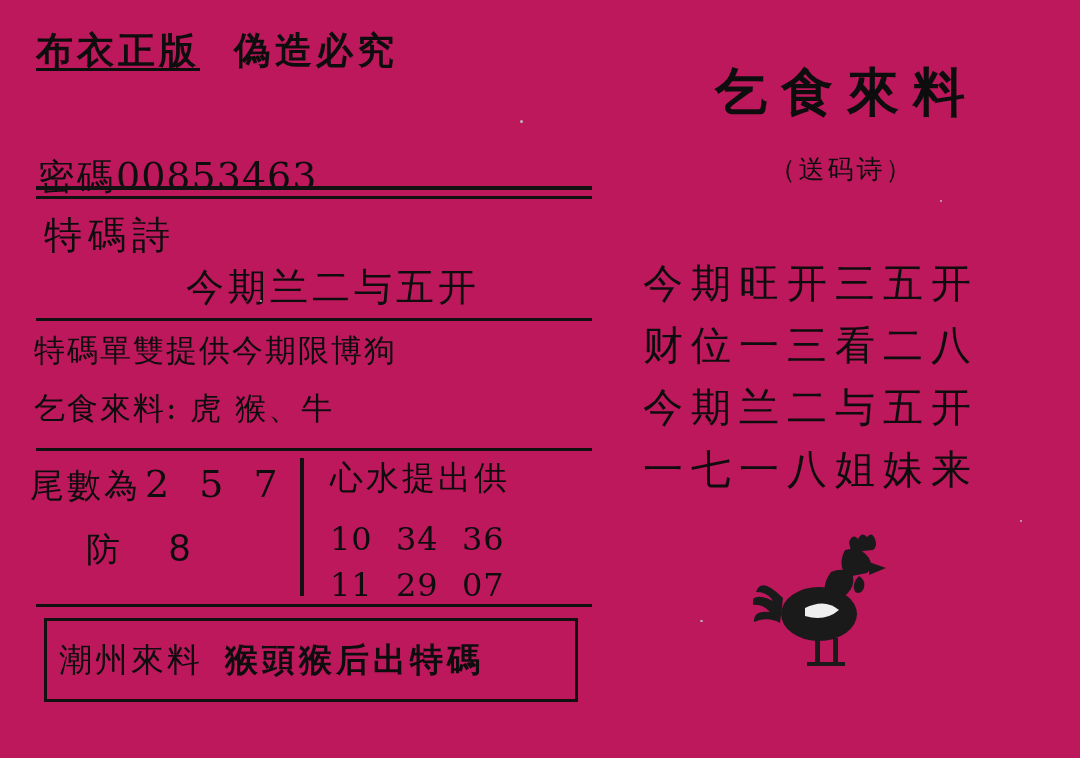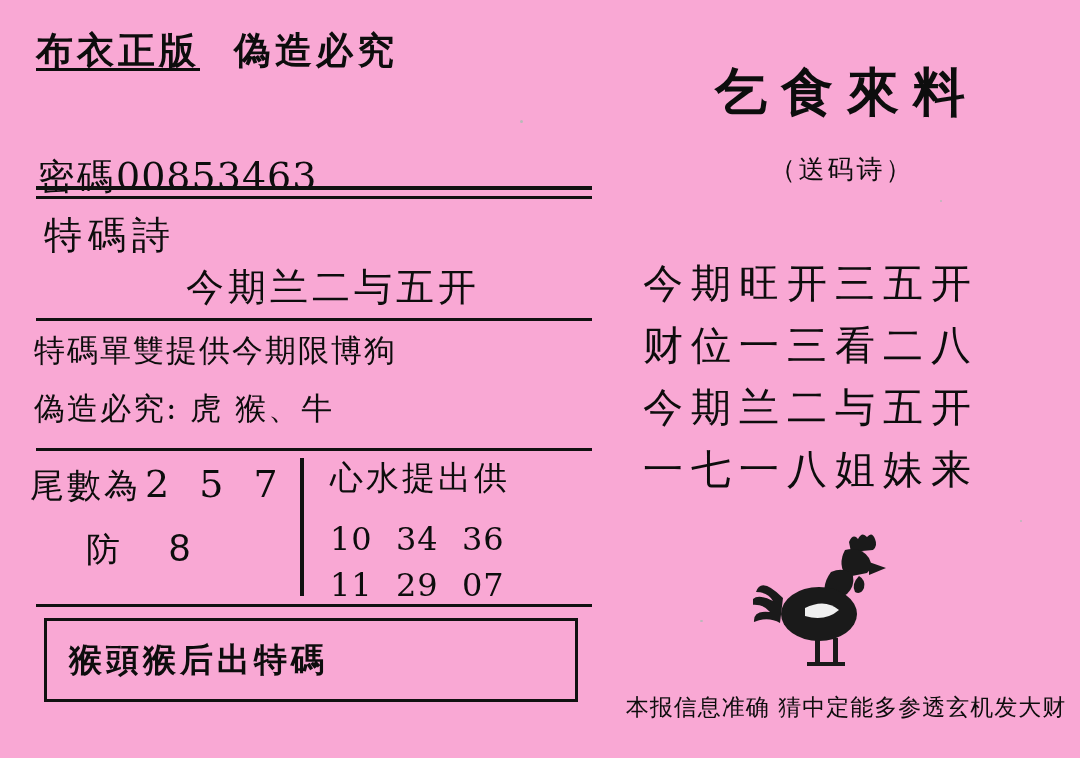--- a/index.html
+++ b/index.html
@@ -12,21 +12,21 @@
     height: 758px;
     overflow: hidden;
     font-family: "DejaVu Sans", sans-serif;
     color: #0d0d0d;
     position: relative;
   }
   .page {
     position: relative;
     width: 1080px;
     height: 758px;
-    background: #f9a8d4;
+    background: #be185d;
   }
   
   .left {
     position: absolute;
     left: 0; top: 0;
     width: 605px; height: 758px;
   }
   .hdr-row {
     position: absolute;
     left: 36px; top: 26px;
@@ -252,21 +252,21 @@
 
     <div class="rule rule-a"></div>
     <div class="rule rule-b"></div>
 
     <div class="te-title">特碼詩</div>
     <div class="te-verse">今期兰二与五开</div>
 
     <div class="rule rule-c"></div>
 
     <div class="row-1">特碼單雙提供今期限博狗</div>
-    <div class="row-2">偽造必究: 虎 猴、牛</div>
+    <div class="row-2">乞食來料: 虎 猴、牛</div>
 
     <div class="rule rule-d"></div>
 
     <div class="tail-block">
       <div class="tail-line1">
         <span>尾數為</span><span class="nums">2 5 7</span>
       </div>
       <div class="tail-line2">
         <span>防</span><span class="nums">8</span>
       </div>
@@ -282,20 +282,21 @@
         </div>
         <div>
           <span>11</span><span>29</span><span>07</span>
         </div>
       </div>
     </div>
 
     <div class="rule rule-e"></div>
 
     <div class="bottom-box">
+      <div class="bb-left">潮州來料</div>
       <div class="bb-right">猴頭猴后出特碼</div>
     </div>
   </div>
 
   <div class="right">
     <div class="r-title">乞食來料</div>
     <div class="r-sub">（送码诗）</div>
 
     <div class="r-verses">
       <div class="r-verse">今期旺开三五开</div>
@@ -325,21 +326,20 @@
           <path d="M52 80 q20-10 34 2 q-14 12-34 6 z" fill="#efefef"></path>
 
           <rect x="62" y="110" width="5" height="24"></rect>
           <rect x="80" y="110" width="5" height="24"></rect>
           <path d="M54 134 h20 v4 h-20 z"></path>
           <path d="M72 134 h20 v4 h-20 z"></path>
         </g>
       </svg>
     </div>
 
-    <div class="r-foot">本报信息准确 猜中定能多参透玄机发大财</div>
   </div>
 
   <div class="speck" style="left:520px;top:120px;width:3px;height:3px;"></div>
   <div class="speck" style="left:260px;top:300px;width:2px;height:2px;"></div>
   <div class="speck" style="left:700px;top:620px;width:3px;height:2px;"></div>
   <div class="speck" style="left:940px;top:200px;width:2px;height:2px;"></div>
   <div class="speck" style="left:1020px;top:520px;width:2px;height:2px;"></div>
 </div>
 
 </body></html>

